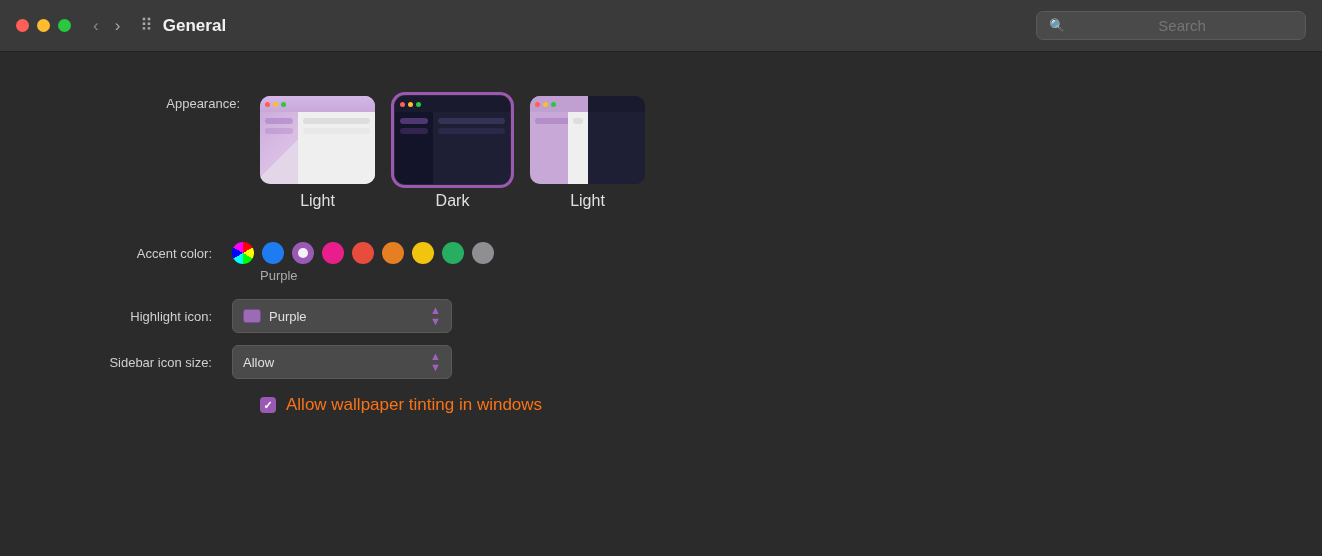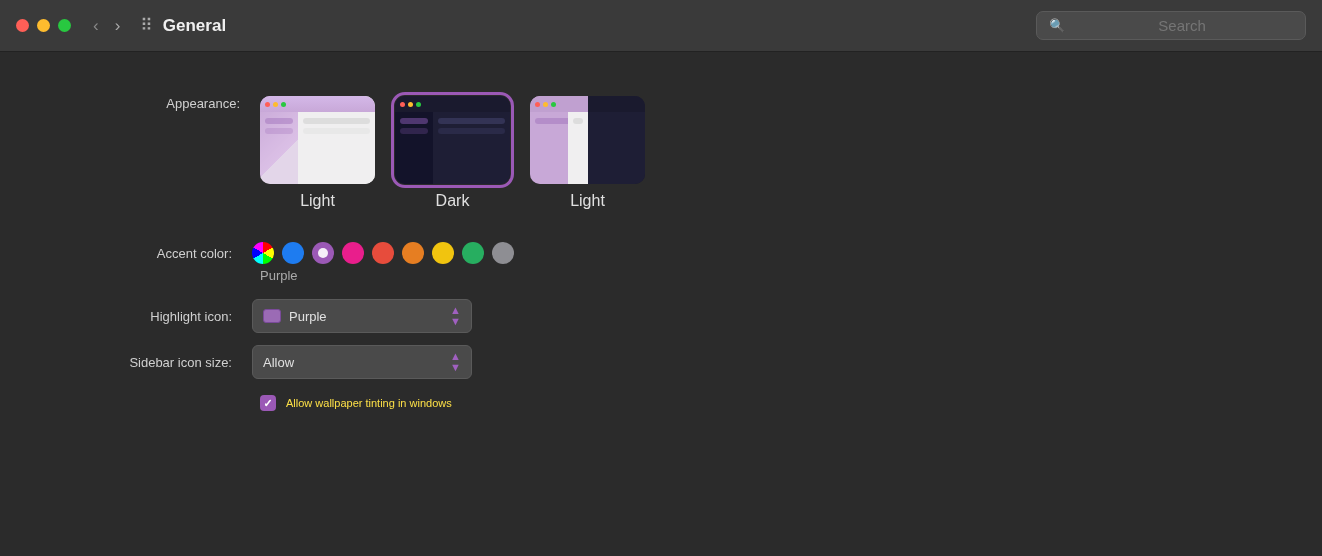--- a/index.html
+++ b/index.html
@@ -100,21 +100,21 @@
     .content {
       padding: 30px 0;
       display: flex;
       flex-direction: column;
       gap: 0;
     }
 
     .setting-row {
       display: flex;
       align-items: center;
-      padding: 10px 72px;
+      padding: 10px 52px;
       gap: 20px;
     }
 
     .setting-label {
       text-align: right;
       min-width: 160px;
       color: #d0d0d0;
       font-size: 13px;
     }
 
@@ -324,22 +324,22 @@
       flex-shrink: 0;
     }
 
     .checkbox-check {
       color: white;
       font-size: 11px;
       font-weight: bold;
     }
 
     .checkbox-label {
-      color: #fde047;
-      font-size: 11px;
+      color: #f97316;
+      font-size: 17px;
     }
 
     
     .multicolor-icon {
       width: 22px;
       height: 22px;
       border-radius: 50%;
       background: conic-gradient(
         #ff0000 0deg 60deg,
         #ffff00 60deg 120deg,

